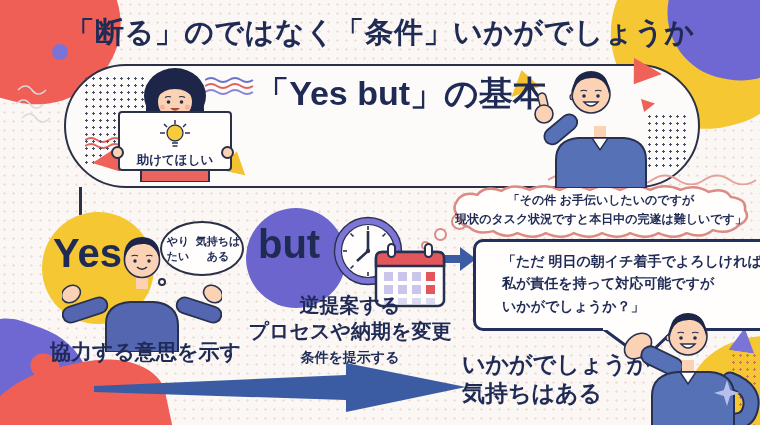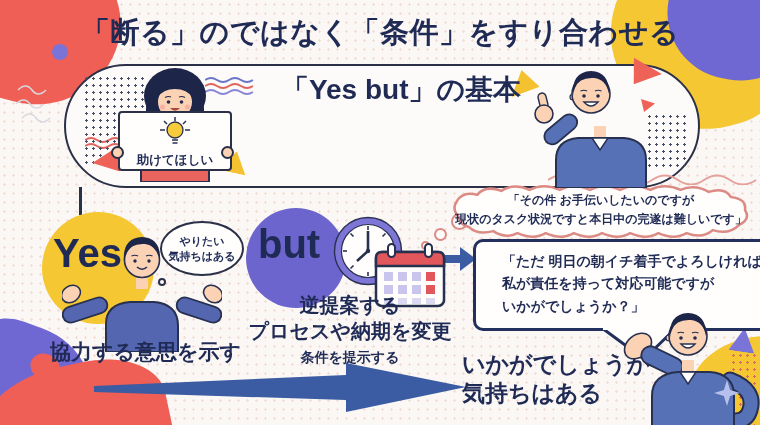--- a/index.html
+++ b/index.html
@@ -18,36 +18,36 @@
   .tri{position:absolute;}
   #title{
     position:absolute;left:0;top:13px;width:100%;text-align:center;
     font-size:29px;font-weight:800;letter-spacing:0.5px;z-index:6;
   }
   #intro-box{
     position:absolute;left:64px;top:64px;width:636px;height:124px;
     border:2.5px solid #2b3047;border-radius:64px;background:#fdfbfa;z-index:3;
   }
   #intro-text{position:absolute;left:252px;top:74px;width:298px;text-align:center;z-index:5;}
-  #intro-heading{font-size:28px;font-weight:800;line-height:1.15;}
+  #intro-heading{font-size:34px;font-weight:800;line-height:1.15;}
   #intro-sub{font-size:21px;font-weight:800;margin-top:2px;}
   #help-sign{
     position:absolute;left:118px;top:111px;width:114px;height:60px;
     background:#fffefd;border:2.5px solid #2b3047;border-radius:4px;z-index:6;
-    display:flex;flex-direction:column;align-items:center;justify-content:space-between;
+    display:flex;flex-direction:column;align-items:center;justify-content:flex-end;
   }
   #help-sign .sign-text{font-size:12.5px;font-weight:800;margin-top:1px;}
   .hand-dot{position:absolute;width:13px;height:13px;border-radius:50%;background:#fbd3b4;border:2px solid #2b3047;z-index:7;}
   #connector{position:absolute;left:79px;top:187px;width:2.5px;height:28px;background:#2b3047;z-index:2;}
   #yes-circle{position:absolute;left:42px;top:212px;width:112px;height:112px;border-radius:50%;background:#f5c733;z-index:3;}
   #yes-label{position:absolute;left:53px;top:231px;font-size:40px;font-weight:800;z-index:4;}
   #thought-small{
     position:absolute;left:160px;top:221px;width:84px;height:55px;border-radius:50%;
     background:#fffefd;border:2px solid #2b3047;z-index:6;
-    display:flex;flex-direction:column;align-items:center;justify-content:center;
+    display:flex;flex-direction:row;align-items:center;justify-content:center;
     font-size:11px;font-weight:800;line-height:1.35;text-align:center;
   }
   #thought-small-dot{position:absolute;left:158px;top:278px;width:8px;height:8px;border-radius:50%;background:#fffefd;border:2px solid #2b3047;z-index:6;}
   #yes-caption{position:absolute;left:50px;top:338px;width:220px;text-align:left;font-size:21px;font-weight:800;z-index:5;}
   #but-circle{position:absolute;left:246px;top:208px;width:100px;height:100px;border-radius:50%;background:#6b65cd;z-index:3;}
   #but-label{position:absolute;left:258px;top:222px;font-size:40px;font-weight:800;z-index:4;}
   #but-captions{position:absolute;left:235px;top:292px;width:230px;text-align:center;z-index:5;}
   .but-cap-big{font-size:20px;font-weight:800;line-height:1.3;white-space:nowrap;}
   .but-cap-small{font-size:14px;font-weight:800;margin-top:5px;}
   #cloud-bubble{position:absolute;left:449px;top:182px;width:304px;height:58px;z-index:4;}
@@ -91,21 +91,21 @@
     <path d="M0,16 Q6,12 12,16 T24,16 T36,16 T48,16" stroke="#8a84d8" stroke-width="1.8" fill="none"></path>
   </svg>
   <svg class="abs" style="left:85px;top:136px;z-index:4;" width="48" height="14" viewBox="0 0 48 14">
     <path d="M0,4 Q6,0 12,4 T24,4 T36,4 T46,4" stroke="#e0635c" stroke-width="1.8" fill="none"></path>
     <path d="M0,10 Q6,6 12,10 T24,10 T36,10 T46,10" stroke="#e0635c" stroke-width="1.8" fill="none"></path>
   </svg>
   <svg class="abs" style="left:548px;top:169px;z-index:4;" width="210" height="16" viewBox="0 0 210 16">
     <path d="M0,11 Q13,2 26,11 T52,11 T78,11 T104,11 T130,11 T156,11 T182,11 T208,11" stroke="#e5a09a" stroke-width="2" fill="none"></path>
   </svg>
 
-  <div id="title">「断る」のではなく「条件」をすり合わせる</div>
+  <div id="title">「断る」のではなく「条件」いかがでしょうか</div>
 
   <div id="intro-box"></div>
   <div class="dots" style="--c:#474d66;left:83px;top:75px;width:62px;height:92px;z-index:4;"></div>
   <div class="dots" style="--c:#474d66;left:646px;top:113px;width:40px;height:56px;z-index:4;"></div>
   <div class="tri" style="left:92px;top:146px;width:32px;height:27px;background:#ee6257;clip-path:polygon(0 55%,100% 0,82% 100%);transform:rotate(-8deg);z-index:4;"></div>
   <div class="tri" style="left:221px;top:151px;width:27px;height:22px;background:#f4c231;clip-path:polygon(50% 0,0 100%,100% 100%);transform:rotate(12deg);z-index:4;"></div>
   <div class="tri" style="left:508px;top:70px;width:30px;height:24px;background:#f4c231;clip-path:polygon(55% 0,0 100%,100% 86%);transform:rotate(-14deg);z-index:4;"></div>
   <div class="tri" style="left:632px;top:58px;width:30px;height:28px;background:#ee6257;clip-path:polygon(0 6%,100% 50%,12% 100%);transform:rotate(8deg);z-index:4;"></div>
   <div class="tri" style="left:641px;top:99px;width:14px;height:13px;background:#ee6257;clip-path:polygon(0 0,100% 35%,22% 100%);z-index:4;"></div>
 

